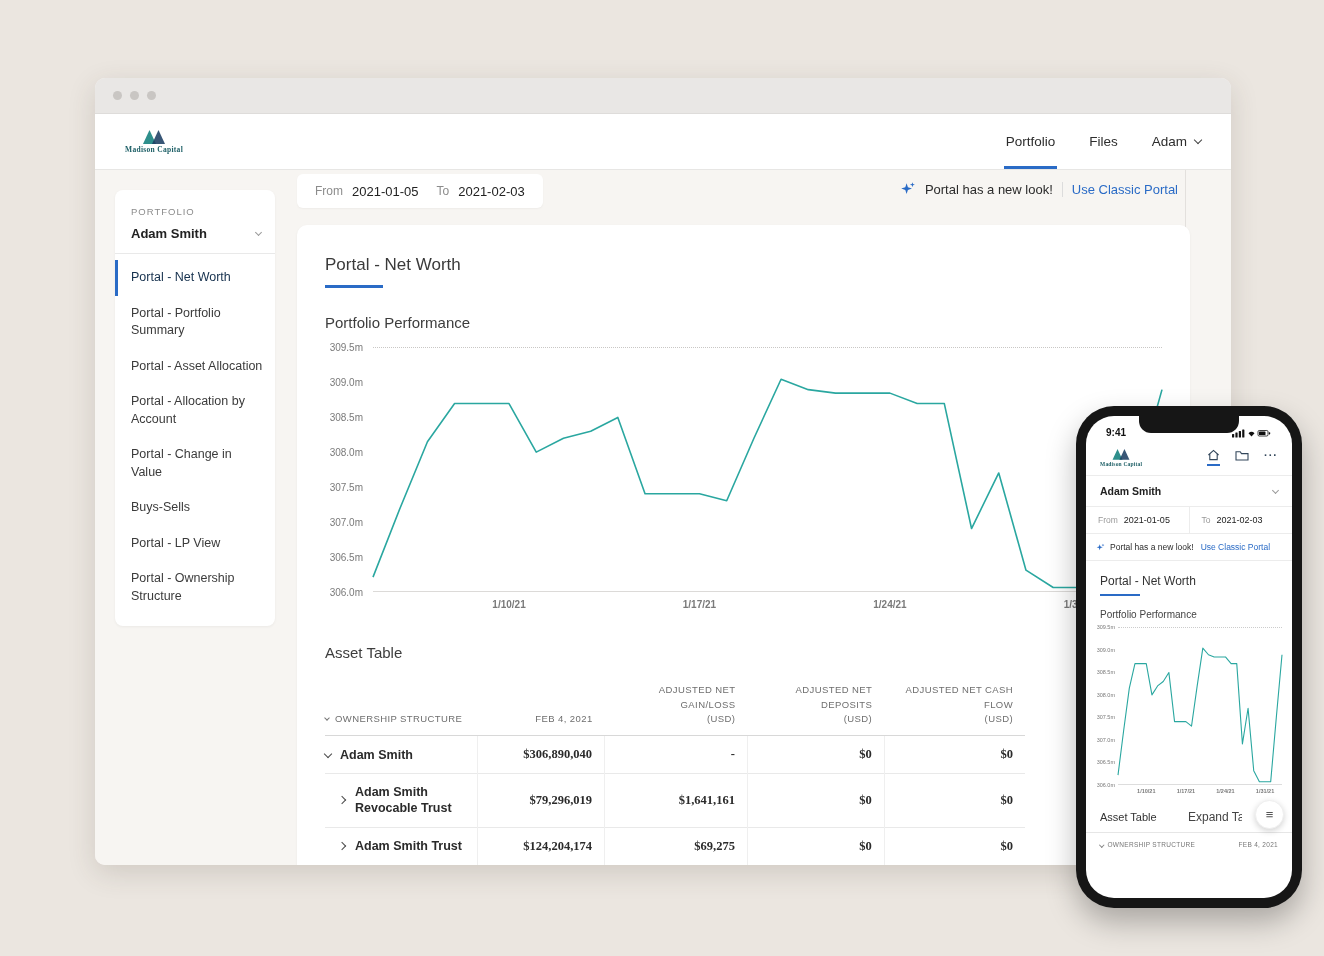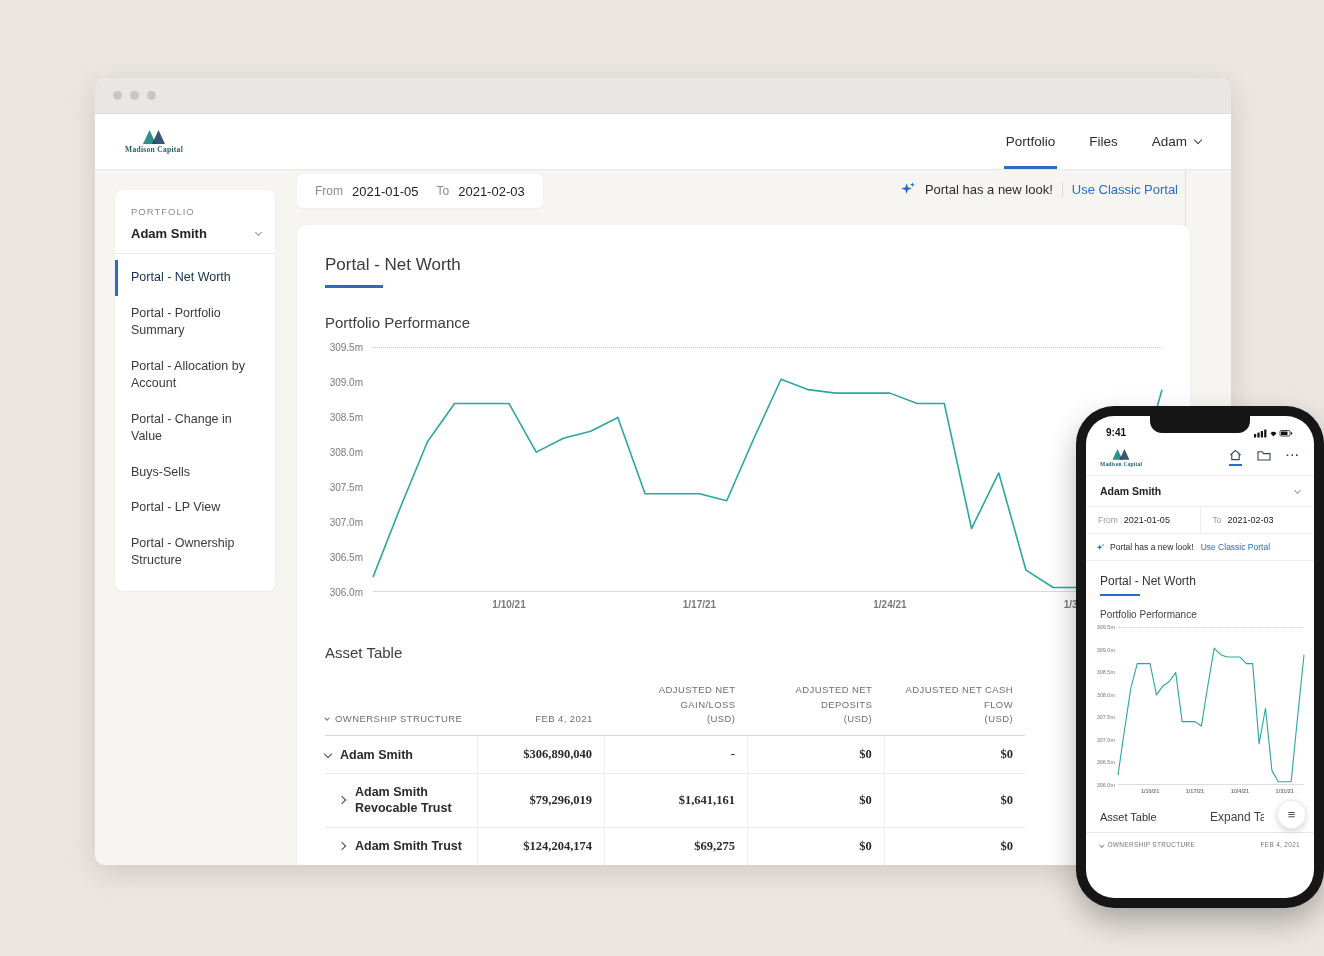--- a/index.html
+++ b/index.html
@@ -81,21 +81,21 @@
   .asset-table th:nth-child(5) { width:140px; }
   .th-label { white-space:pre-line; }
   .asset-table tbody tr { border-bottom:1px solid #e9e9e9; cursor:pointer; }
   .name-cell { padding:10px 8px 10px 0; }
   .name-flex { display:flex; align-items:center; gap:9px; }
   .name-flex.indent-1 { padding-left:14px;gap:10px; }
   .nm { font-size:12.5px; font-weight:bold; color:#2b2b2b; line-height:1.3; }
   .val-cell { font-size:12.5px; font-weight:bold; color:#2b2b2b; text-align:right; padding:11px 12px; border-left:1px solid #efefef;font-family:Liberation Serif, serif; }
 
   
-  .phone { position:absolute; left:1076px; top:406px; width:248px; height:502px; }
+  .phone { position:absolute; left:1076px; top:406px; width:226px; height:502px; }
   .phone-frame { position:absolute; left:0; top:0; right:0; bottom:0; background:#161616; border-radius:38px;
                  box-shadow:0 14px 30px rgba(0,0,0,.28); }
   .phone-screen { position:absolute; left:10px; top:10px; right:10px; bottom:10px; background:#fff; border-radius:28px; overflow:hidden; }
   .notch { position:absolute; top:0; left:50%; transform:translateX(-50%); width:100px; height:17px; background:#161616;
            border-radius:0 0 12px 12px; z-index:6; }
   .p-status { height:26px; display:flex; justify-content:space-between; align-items:center; padding:7px 20px 0; }
   .p-time { font-size:10px; font-weight:bold; color:#111; }
   .p-header { display:flex; align-items:center; justify-content:space-between; padding:6px 14px 8px; }
   .p-logo { display:flex; flex-direction:column; align-items:center; gap:1px; cursor:pointer; }
   .p-logo-text { font-family:"Liberation Serif", serif; font-size:5.5px; font-weight:bold; color:#1d5f66; letter-spacing:.2px; }
@@ -171,20 +171,21 @@
 
     <div class="sidebar">
       <div class="side-label">PORTFOLIO</div>
       <div class="side-select">
         <span class="name">Adam Smith</span>
         <span class="chev sel"></span>
       </div>
       <div class="side-nav">
           <div class="side-item active">Portal - Net Worth</div>
           <div class="side-item">Portal - Portfolio Summary</div>
+          <div class="side-item">Portal - Asset Allocation</div>
           <div class="side-item">Portal - Allocation by Account</div>
           <div class="side-item">Portal - Change in Value</div>
           <div class="side-item">Buys-Sells</div>
           <div class="side-item">Portal - LP View</div>
           <div class="side-item">Portal - Ownership Structure</div>
         </div>
     </div>
 
     <div class="main">
       <div class="filter-card">

